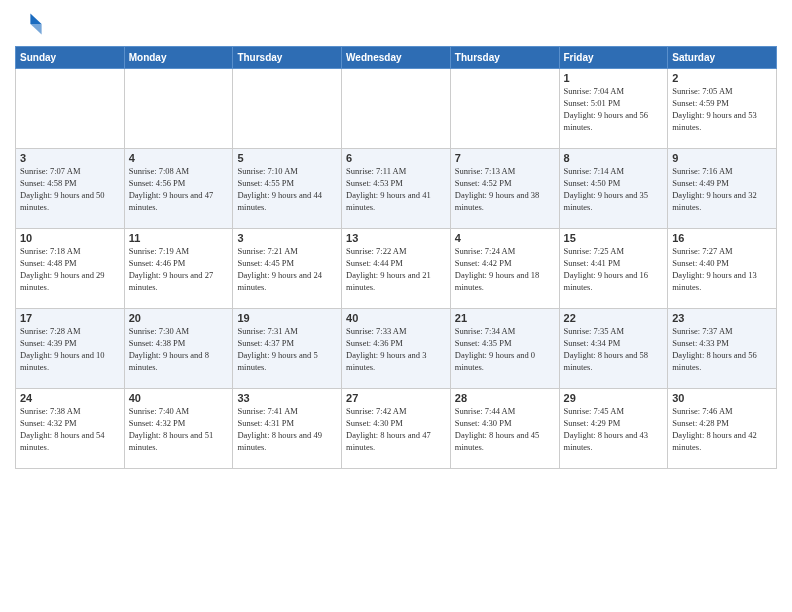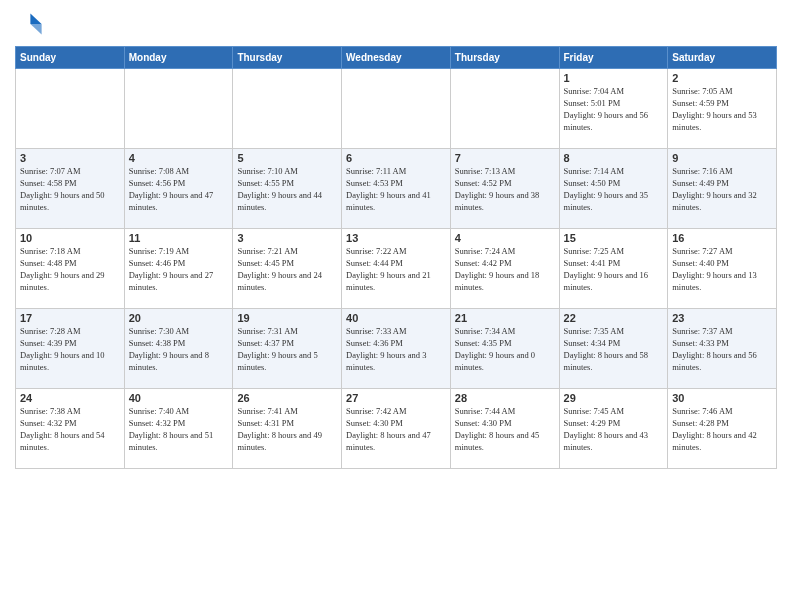--- a/index.html
+++ b/index.html
@@ -233,21 +233,21 @@
         <tr>
           <td>
             <span class="day-number">24</span>
             <div class="day-info">Sunrise: 7:38 AM<br>Sunset: 4:32 PM<br>Daylight: 8 hours and 54 minutes.</div>
           </td>
           <td>
             <span class="day-number">40</span>
             <div class="day-info">Sunrise: 7:40 AM<br>Sunset: 4:32 PM<br>Daylight: 8 hours and 51 minutes.</div>
           </td>
           <td>
-            <span class="day-number">26</span>
+            <span class="day-number">33</span>
             <div class="day-info">Sunrise: 7:41 AM<br>Sunset: 4:31 PM<br>Daylight: 8 hours and 49 minutes.</div>
           </td>
           <td>
             <span class="day-number">27</span>
             <div class="day-info">Sunrise: 7:42 AM<br>Sunset: 4:30 PM<br>Daylight: 8 hours and 47 minutes.</div>
           </td>
           <td>
             <span class="day-number">28</span>
             <div class="day-info">Sunrise: 7:44 AM<br>Sunset: 4:30 PM<br>Daylight: 8 hours and 45 minutes.</div>
           </td>

